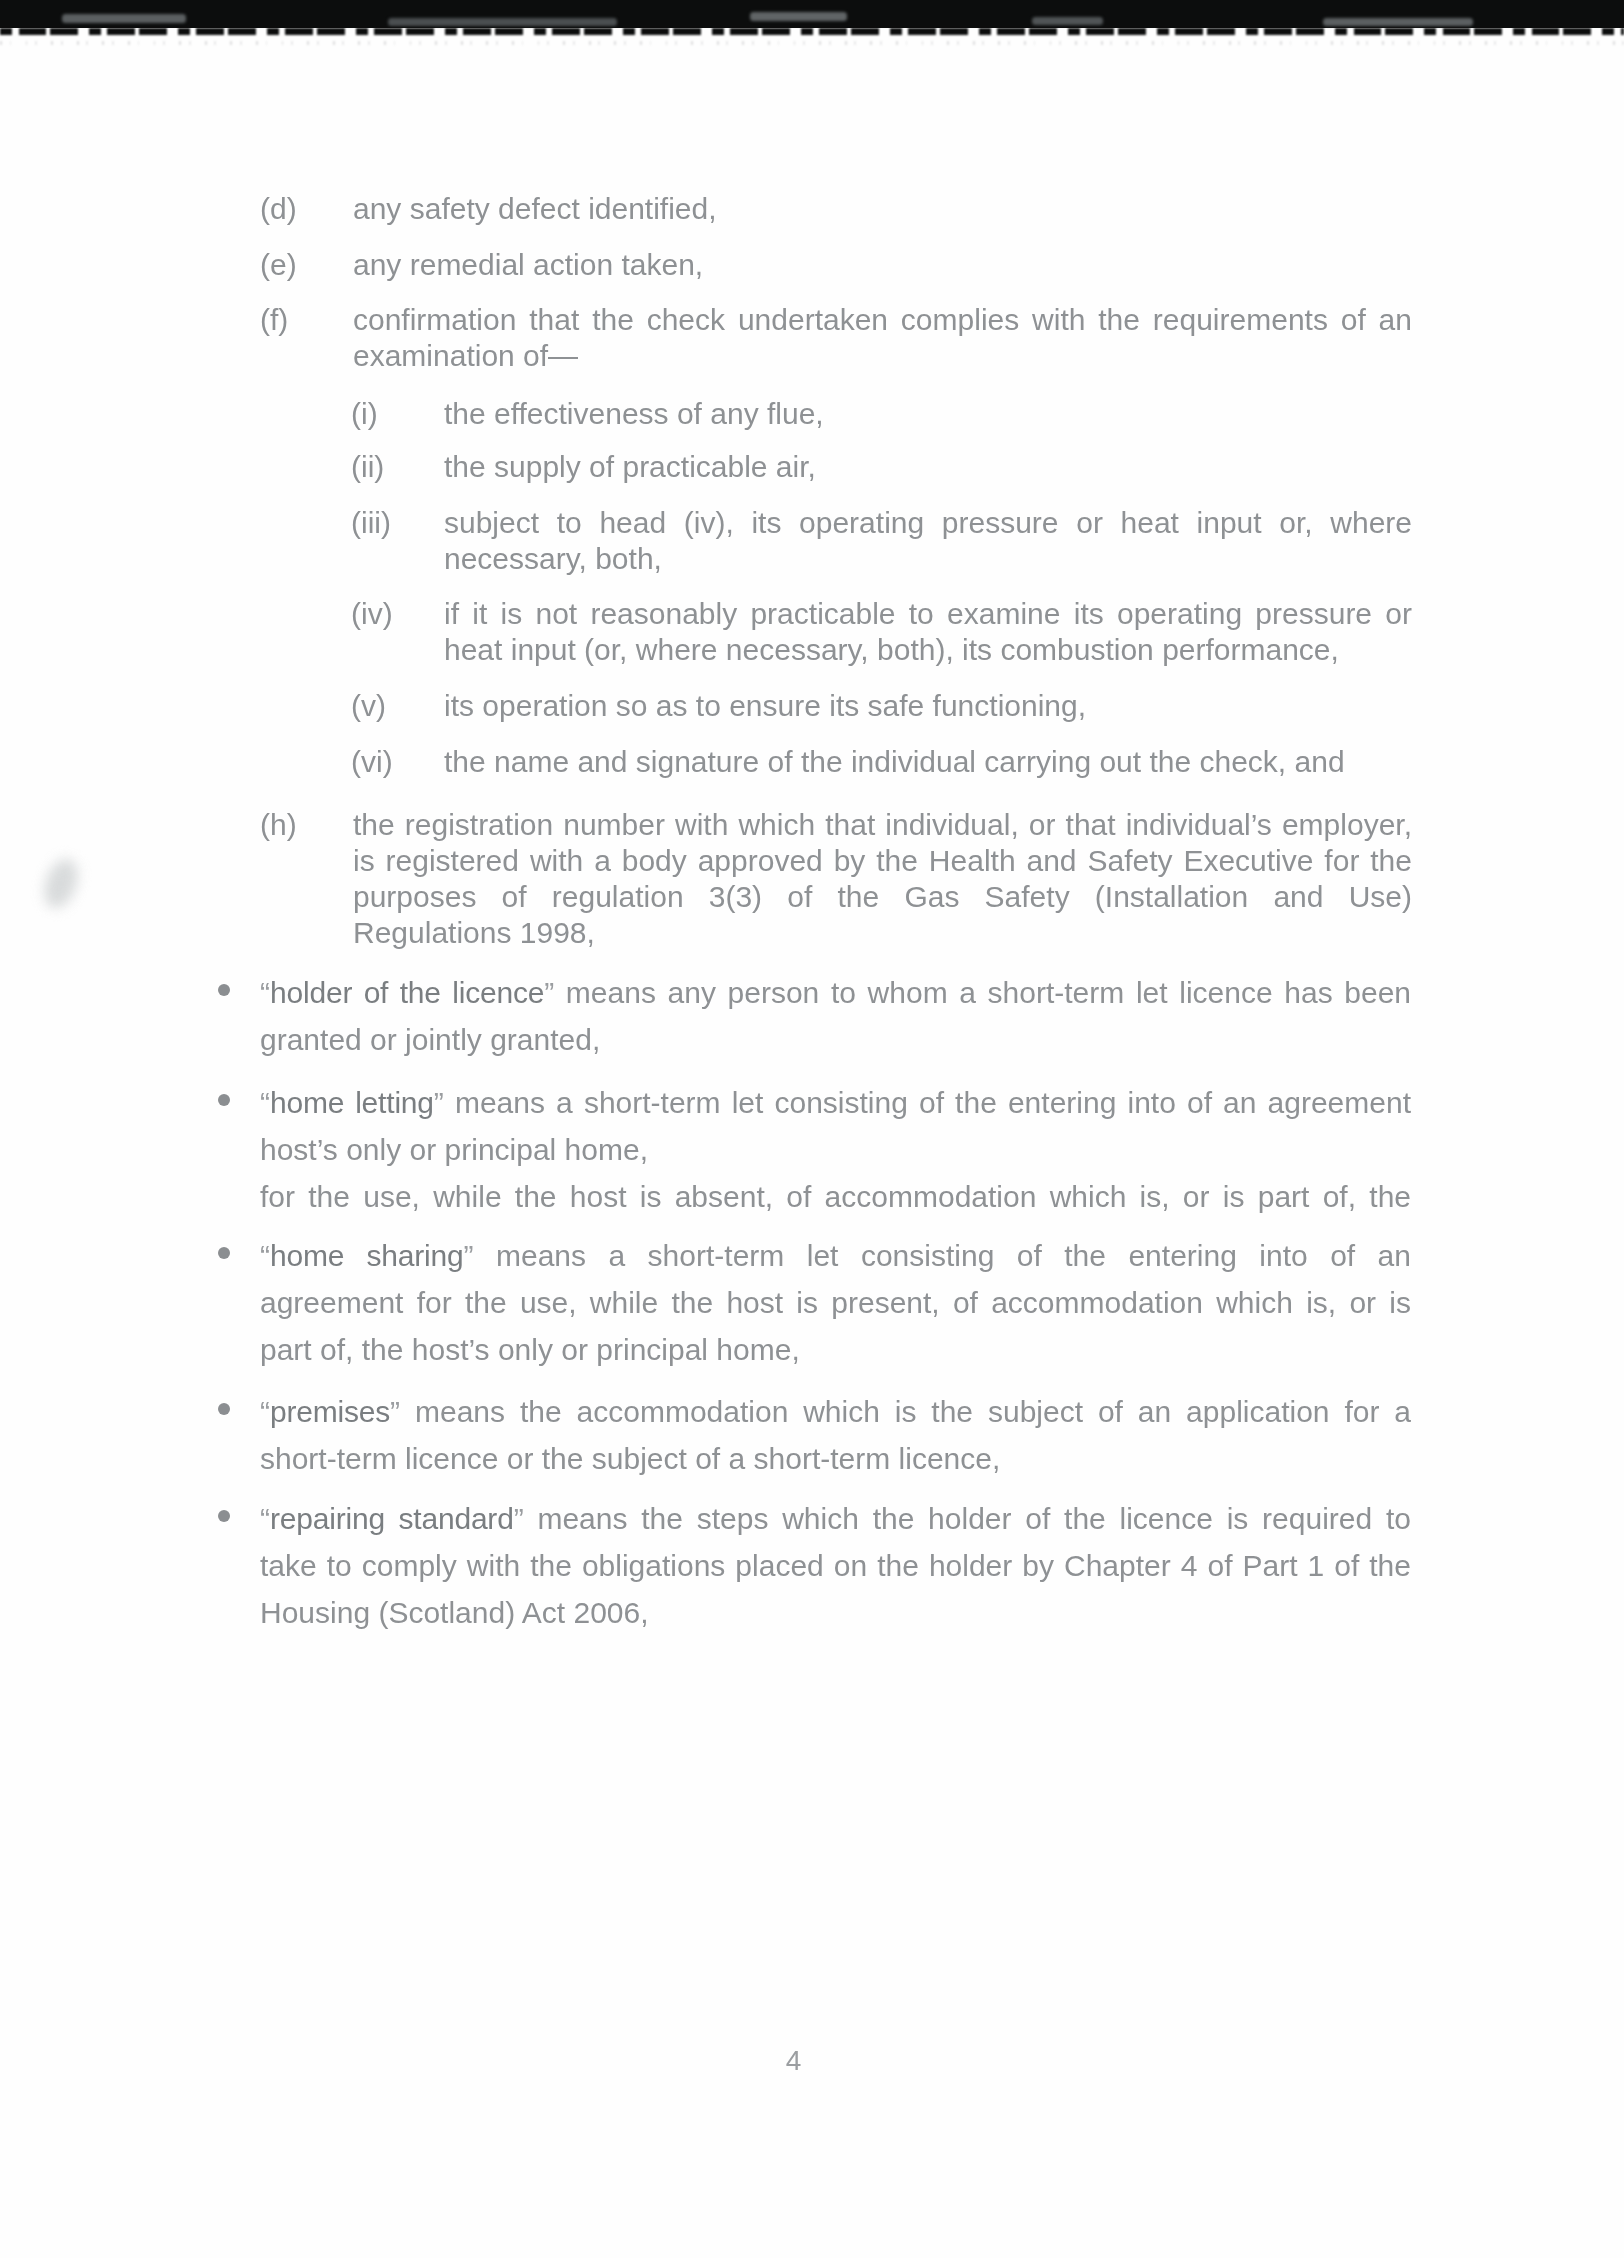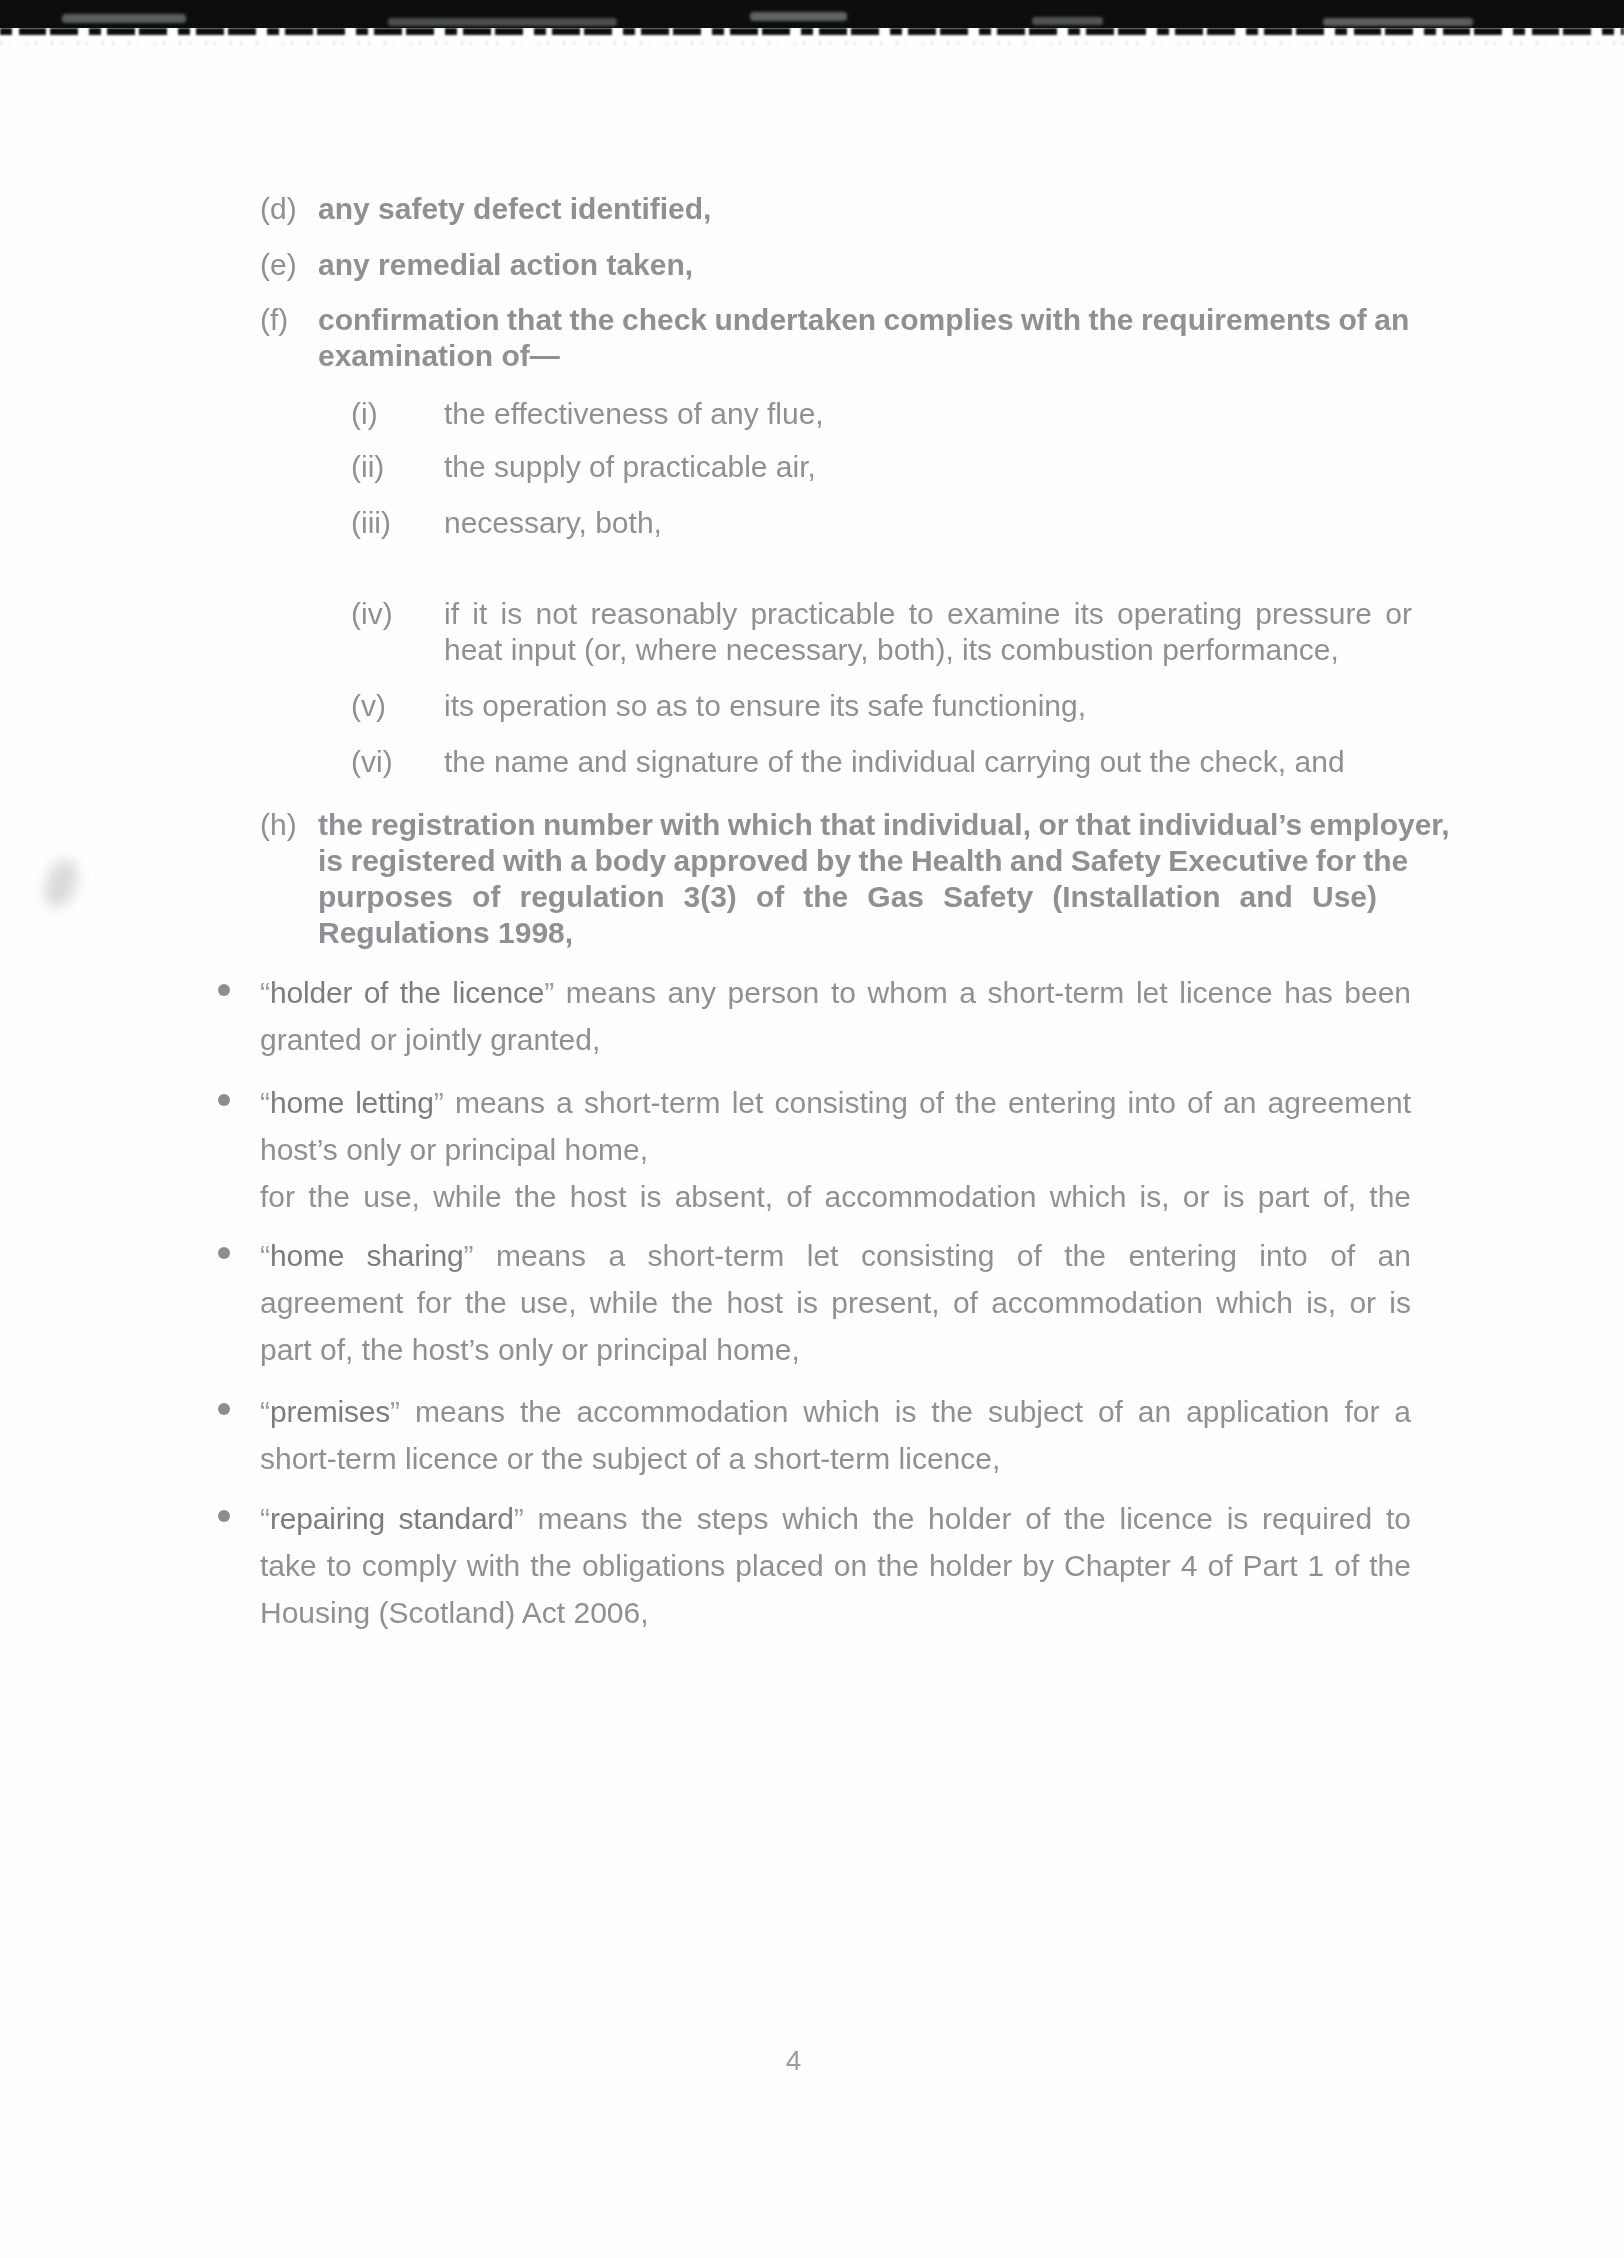--- a/index.html
+++ b/index.html
@@ -33,21 +33,21 @@
     filter:blur(0.9px);opacity:.5;
   }
   .smudge-left{
     position:absolute;left:46px;top:858px;width:30px;height:51px;
     background:#cfd2d3;border-radius:50%;filter:blur(6.2px);opacity:.8;
     transform:rotate(20deg);
   }
   
   .blk{position:absolute;font-size:30px;line-height:36px;}
   .lettered{left:260px;width:1151px;}
-  .lettered .txt{margin-left:58px;width:1059px;font-weight:bold;}
+  .lettered .txt{margin-left:93px;width:1059px;}
   .roman{left:351px;width:1060px;}
   .roman .txt{margin-left:93px;width:968px;}
   .lbl{position:absolute;left:0;top:0;}
   .ln{white-space:nowrap;}
   .ln.j{white-space:nowrap;text-align:justify;text-align-last:justify;word-spacing:-0.9px;}
   .bullet-item{left:218px;width:1194px;font-size:30px;line-height:47px;}
   .bullet-item .txt{margin-left:42px;width:1151px;}
   .dot{
     position:absolute;left:0;top:15px;width:12.4px;height:12.4px;border-radius:50%;
     background:#8b8e91;
@@ -109,20 +109,21 @@
     <div class="blk roman" style="top:449px">
       <span class="lbl">(ii)</span>
       <div class="txt">
           <div class="ln">the supply of practicable air,</div>
         </div>
     </div>
 
     <div class="blk roman" style="top:505px">
       <span class="lbl">(iii)</span>
       <div class="txt">
+        <div class="ln j">subject to head (iv), its operating pressure or heat input or, where</div>
         <div class="ln">necessary, both,</div>
       </div>
     </div>
 
     <div class="blk roman" style="top:596px">
       <span class="lbl">(iv)</span>
       <div class="txt">
         <div class="ln j">if it is not reasonably practicable to examine its operating pressure or</div>
         <div class="ln">heat input (or, where necessary, both), its combustion performance,</div>
       </div>

